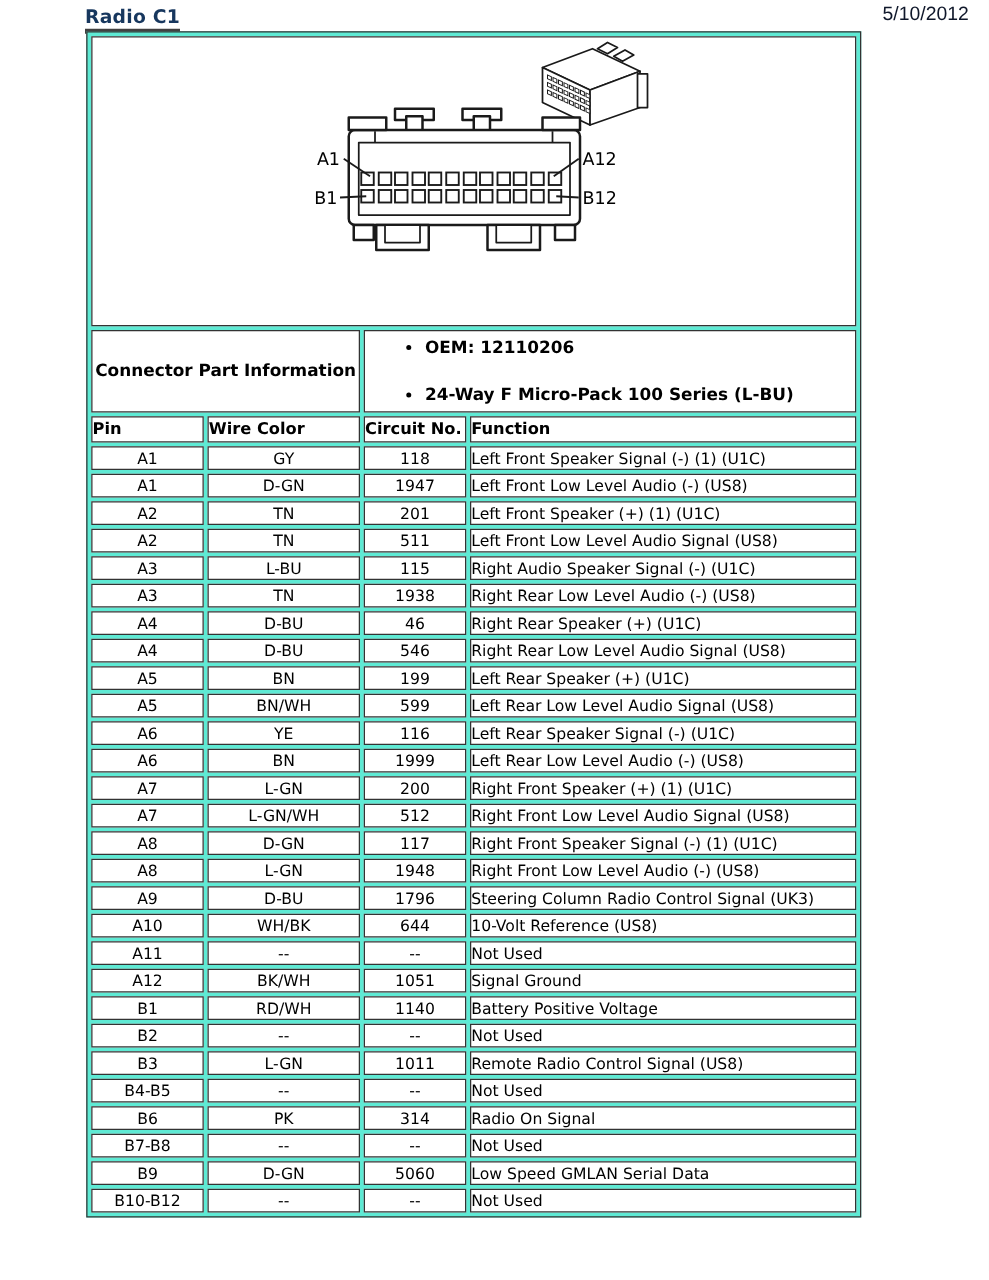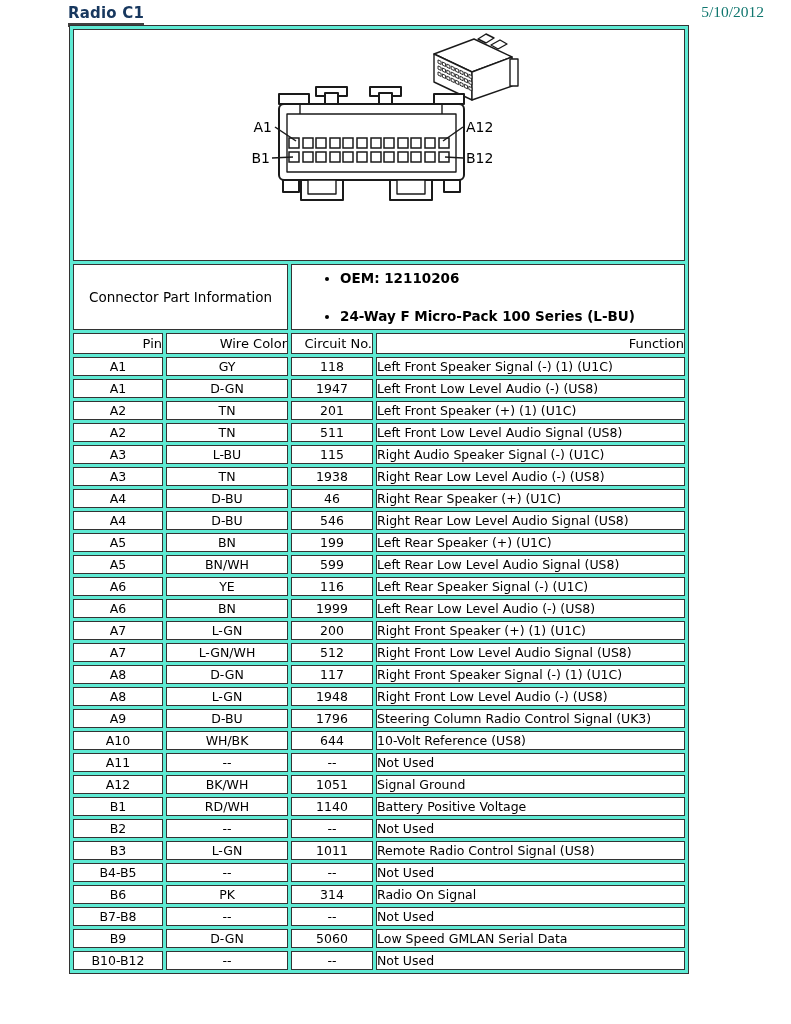--- a/index.html
+++ b/index.html
@@ -1,31 +1,31 @@
 <!DOCTYPE html>
 <html><head>
 <meta charset="utf-8">
 <style>
   html,body{margin:0;padding:0;background:#fff;}
   .page{position:relative;width:791px;height:1024px;background:#fff;overflow:hidden;
         font-family:"DejaVu Sans","Liberation Sans",sans-serif;color:#000;}
   .title-row{position:absolute;left:68px;top:3px;right:16px;height:24px;}
   .page-title{display:inline-block;font-size:15px;font-weight:bold;color:#17375E;
               border-bottom:4px solid #404040;padding-bottom:1px;letter-spacing:.2px;}
-  .page-date{position:absolute;right:11px;top:0;font-family:Liberation Serif, serif;
-             font-size:15.5px;color:#0f766e;}
+  .page-date{position:absolute;right:0;top:0;font-family:Liberation Sans, sans-serif;
+             font-size:15.5px;color:#0f172a;}
   table.main{position:absolute;left:69px;top:25px;width:620px;table-layout:fixed;
              border-collapse:separate;border-spacing:3px;border:1px solid #333;background:#5eead4;}
   table.main td, table.main th{border:1px solid #333;background:#fff;padding:0;vertical-align:middle;overflow:hidden;white-space:nowrap;}
-  th{height:19px;font-size:13px;font-weight:normal;text-align:right;}
+  th{height:19px;font-size:13px;font-weight:bold;text-align:left;}
   td.ctr{height:17px;font-size:12.5px;text-align:center;}
   td.fn{height:17px;font-size:12.5px;text-align:left;padding:0 3px;}
   td.figure-cell{height:230px;padding:0;}
   td.figure-cell svg{display:block;}
-  td.pi-label{height:64px;font-weight:normal;font-size:13.5px;text-align:center;white-space:normal;}
+  td.pi-label{height:64px;font-weight:bold;font-size:13.5px;text-align:center;white-space:normal;}
   td.pi-bullets ul{list-style:disc;margin:0;padding:0 0 0 48px;font-weight:bold;font-size:13.5px;}
   td.pi-bullets li + li{margin-top:22px;}
   .lineart{fill:#fff;stroke:#1a1a1a;stroke-width:2;stroke-linejoin:round;}
   .thin{fill:#fff;stroke:#1a1a1a;stroke-width:1.4;stroke-linejoin:round;}
   .pin{fill:#fff;stroke:#1a1a1a;stroke-width:1.5;}
   .leader{stroke:#1a1a1a;stroke-width:1.5;fill:none;}
   .pinlabel{font-family:"DejaVu Sans",sans-serif;font-size:14px;fill:#000;}
   .tiny{fill:#fff;stroke:#1a1a1a;stroke-width:.8;}
 </style>
 </head>

